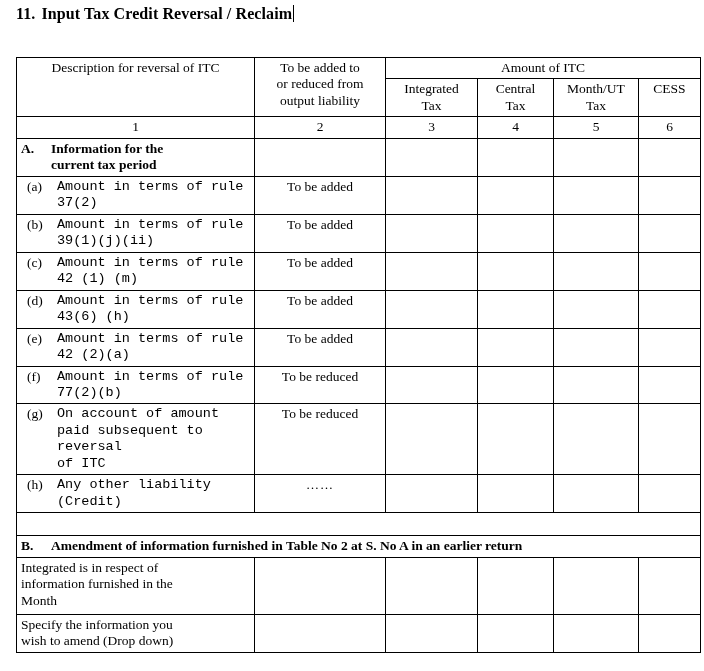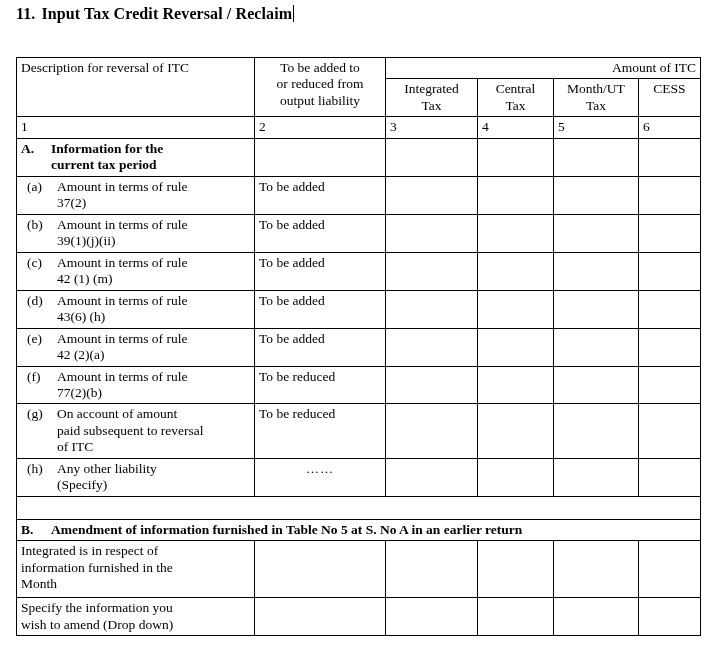--- a/index.html
+++ b/index.html
@@ -53,28 +53,28 @@
     padding: 2px 4px;
     vertical-align: top;
   }
   .c-desc  { width: 238px; }
   .c-liab  { width: 131px; }
   .c-igst  { width: 92px; }
   .c-cgst  { width: 76px; }
   .c-sgst  { width: 85px; }
   .c-cess  { width: 62px; }
 
-  .ctr { }
+  .ctr { text-align: center; }
 
   .hdr-cell {
     text-align: center;
     vertical-align: top;
   }
   .hdr-desc { vertical-align: top; }
-  .amt-head { text-align: right; vertical-align: top; font-family: Liberation Serif, serif; }
+  .amt-head { text-align: center; vertical-align: top; font-family: Liberation Serif, serif; }
 
   
   .sec-row td { font-weight: bold; }
   .sec-label {
     display: inline-block;
     width: 30px;
     vertical-align: top;
   }
   .sec-text {
     display: inline-block;
@@ -86,20 +86,21 @@
     display: flex;
     gap: 6px;
   }
   .item-mark {
     flex: 0 0 auto;
     min-width: 24px;
     padding-left: 6px;
   }
   .item-text {
     flex: 1 1 auto;
+    font-family: Liberation Mono, monospace;
   }
 
   .dots {
     text-align: center;
     letter-spacing: 1px;
     font-size: 13px;
   }
 
   .spacer-row td { height: 18px; }
 
@@ -286,37 +287,37 @@
         <td></td>
         <td></td>
         <td></td>
         <td></td>
       </tr>
 
       <tr>
         <td>
           <div class="item">
             <span class="item-mark">(h)</span>
-            <span class="item-text"><span>Any other liability</span><br><span>(Specify)</span></span>
+            <span class="item-text"><span>Any other liability</span><br><span>(Credit)</span></span>
           </div>
         </td>
         <td class="dots">……</td>
         <td></td>
         <td></td>
         <td></td>
         <td></td>
       </tr>
 
       <tr class="spacer-row">
         <td colspan="6"></td>
       </tr>
 
       <tr class="sec-row">
         <td colspan="6">
-          <span class="sec-label">B.</span><span class="sec-text">Amendment of information furnished in Table No 5 at S. No A in an earlier return</span>
+          <span class="sec-label">B.</span><span class="sec-text">Amendment of information furnished in Table No 2 at S. No A in an earlier return</span>
         </td>
       </tr>
 
       <tr>
         <td>
           <div>Integrated is in respect of</div>
           <div>information furnished in the</div>
           <div>Month</div>
         </td>
         <td class="month-boxes">

